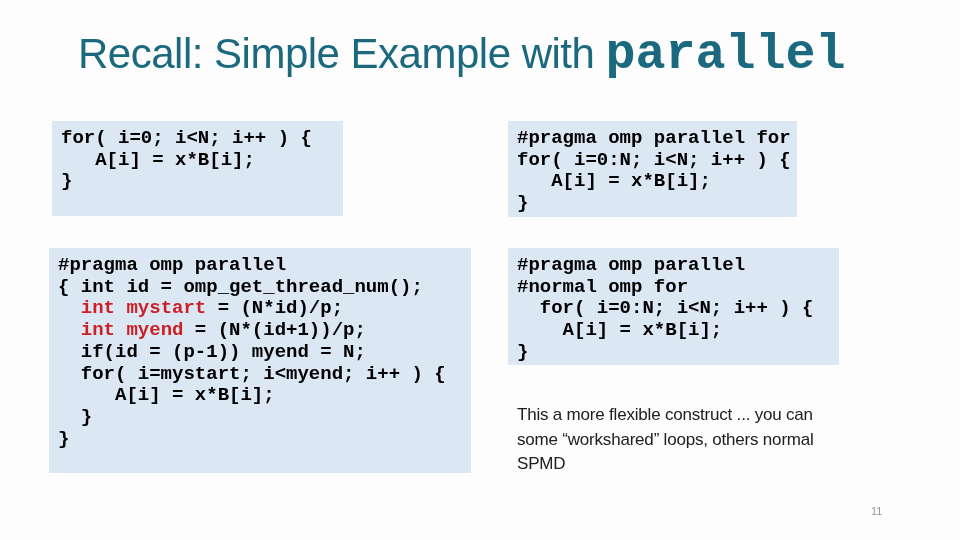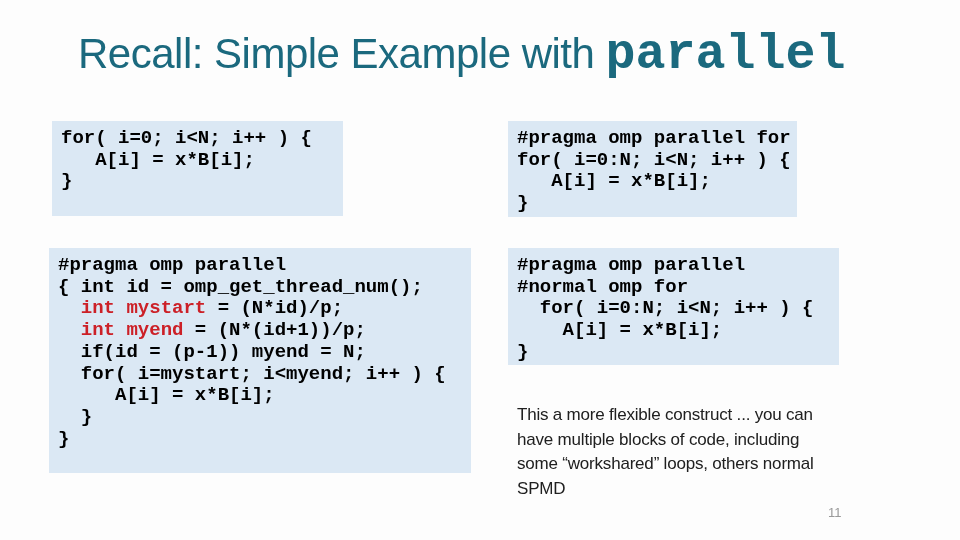--- a/index.html
+++ b/index.html
@@ -41,22 +41,22 @@
   .block-br{left:508px;top:248px;width:331px;height:117px;}
 
   .note{
     position:absolute;left:517px;top:403px;
     font-size:17px;line-height:24.5px;color:var(--note-text);
     letter-spacing:-0.2px;
   }
   .note div{white-space:nowrap;}
 
   .pagenum{
-    position:absolute;left:828px;top:505px;
-    font-size:13px;color:var(--page-num);
+    position:absolute;left:871px;top:505px;
+    font-size:11px;color:var(--page-num);
   }
 </style>
 </head>
 <body>
 
 <div class="slide">
 
   <h1 class="title"><span>Recall: Simple Example with </span><span class="title-code">parallel</span></h1>
 
   <div class="code block-tl">
@@ -87,20 +87,19 @@
   <div class="code block-br">
       <div class="cl"><span>#pragma omp parallel</span></div>
       <div class="cl"><span>#normal omp for</span></div>
       <div class="cl"><span>  for( i=0:N; i&lt;N; i++ ) {</span></div>
       <div class="cl"><span>    A[i] = x*B[i];</span></div>
       <div class="cl"><span>}</span></div>
     </div>
 
   <div class="note">
       <div>This a more flexible construct ... you can</div>
-      <div>have multiple blocks of code, including</div>
       <div>some “workshared” loops, others normal</div>
       <div>SPMD</div>
     </div>
 
   <div class="pagenum">11</div>
 
 </div>
 
 </body></html>

